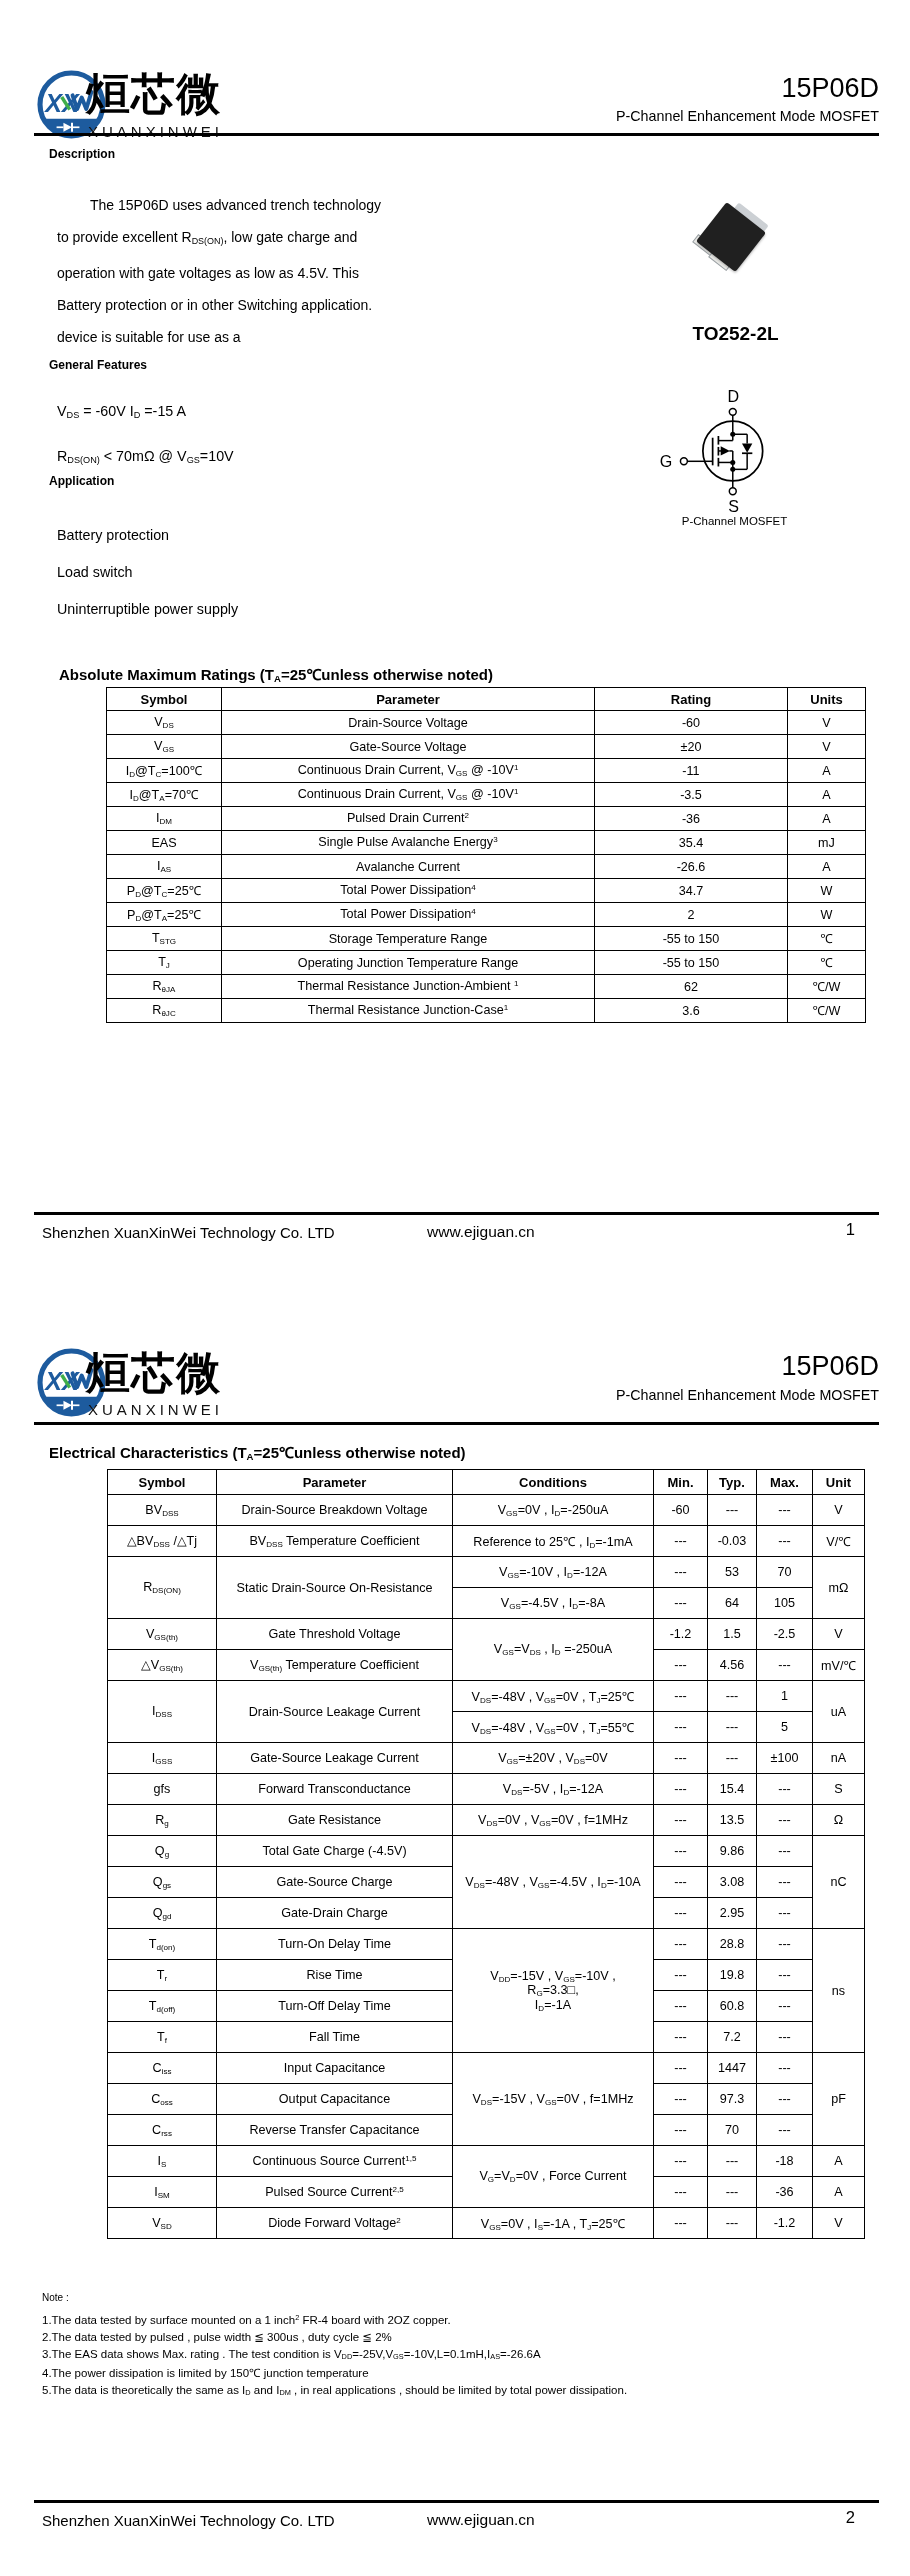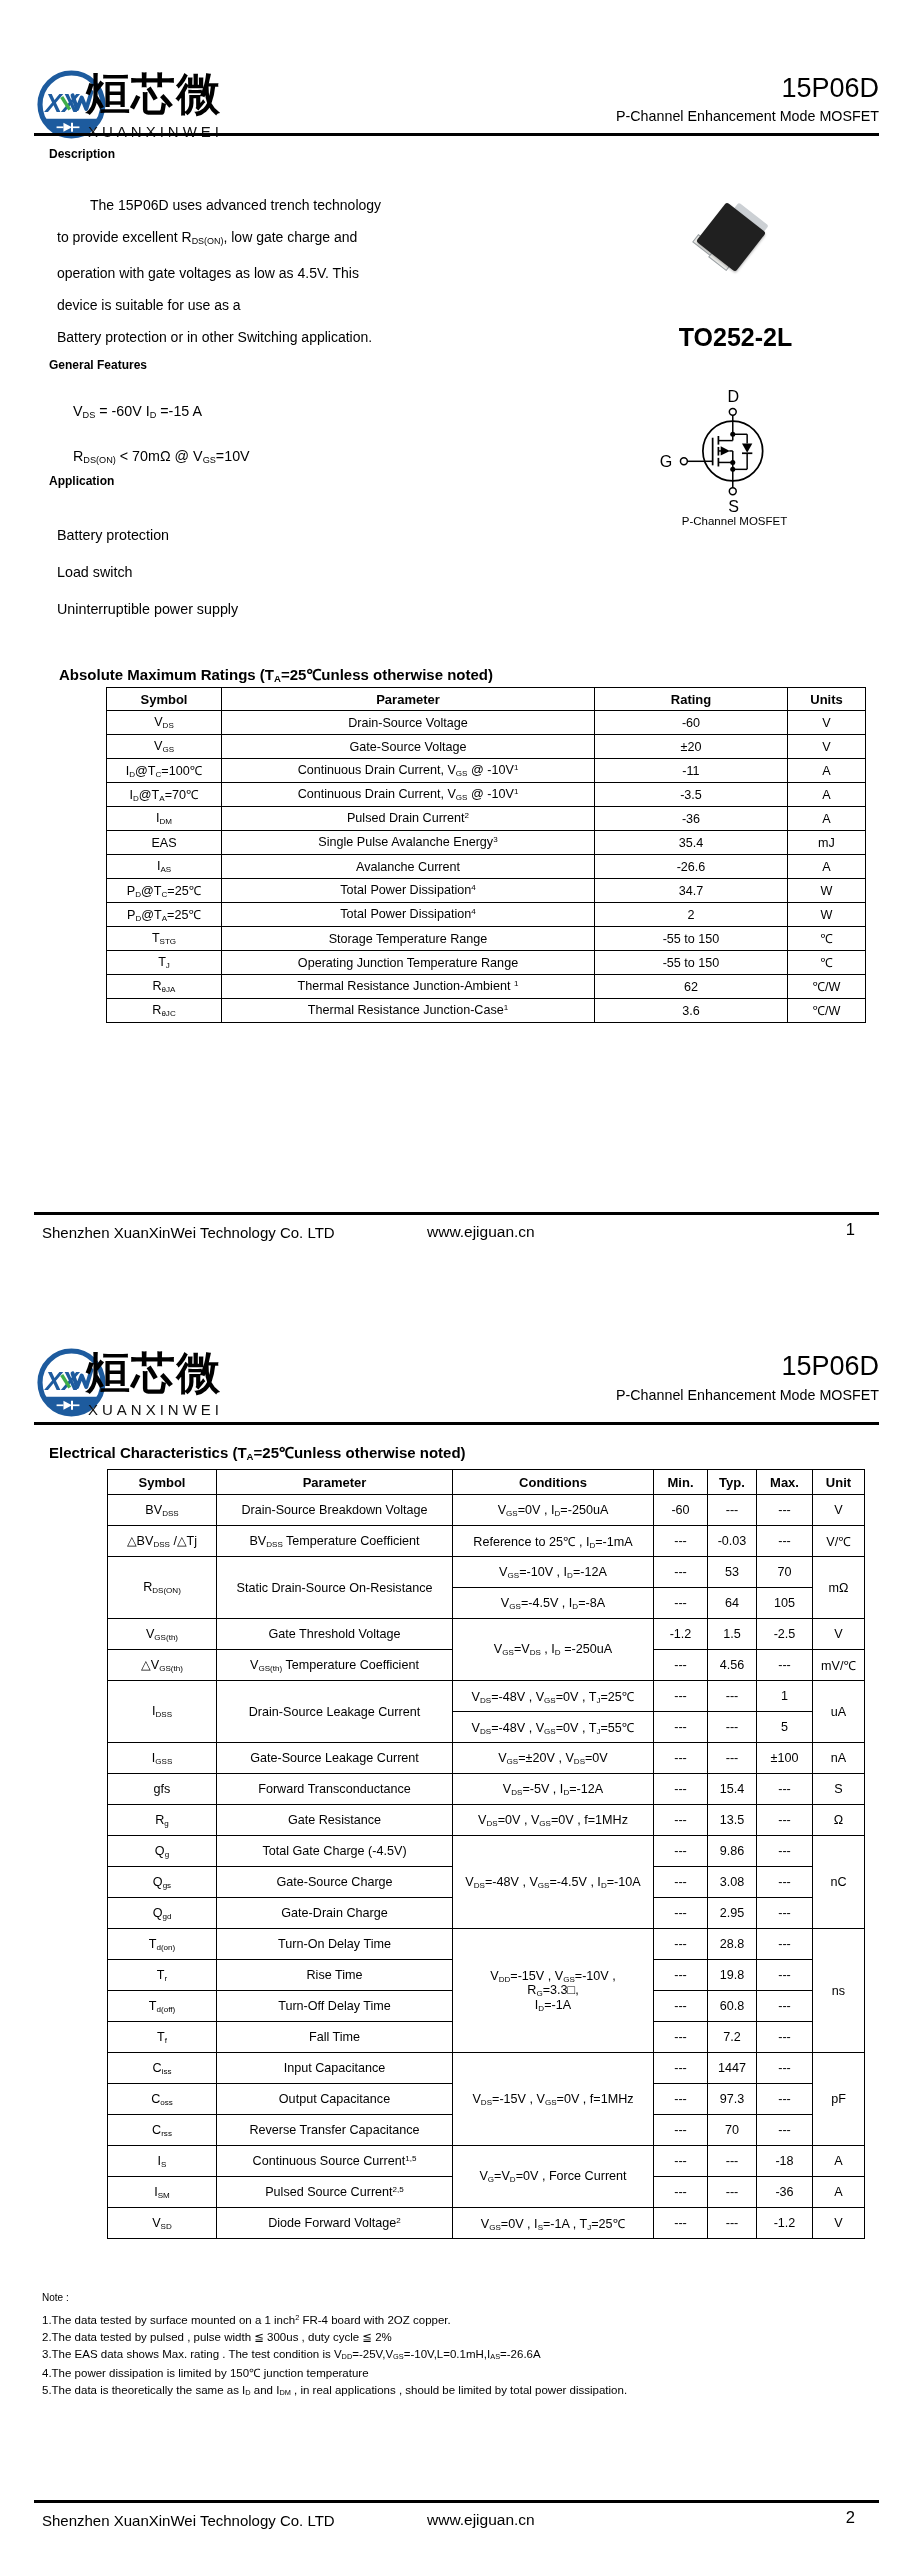--- a/index.html
+++ b/index.html
@@ -13,31 +13,31 @@
   .brand-cn{position:absolute;left:86px;font-size:44px;font-weight:bold;letter-spacing:1.1px;line-height:1;}
   .brand-en{position:absolute;left:88px;font-size:15px;letter-spacing:4px;color:#111;}
   .part-title{position:absolute;left:574px;width:305px;text-align:right;font-size:27px;line-height:1;}
   .subtitle{position:absolute;left:476px;width:403px;text-align:right;font-size:14.3px;}
   .rule{position:absolute;left:34px;width:845px;height:2.9px;background:#000;}
 
   
   .h1{position:absolute;font-weight:bold;font-size:12px;}
   .desc-lines{position:absolute;left:57px;top:189px;font-size:14px;line-height:32px;white-space:nowrap;}
   .desc-lines .first{padding-left:33px;}
-  .gf-lines{position:absolute;left:57px;top:391px;font-size:14.3px;line-height:41px;white-space:nowrap;margin-left:16px;}
+  .gf-lines{position:absolute;left:57px;top:391px;font-size:14.3px;line-height:41px;white-space:nowrap;}
   .app-lines{position:absolute;left:57px;top:517px;font-size:14.3px;line-height:37px;white-space:nowrap;}
 
   
   .pkg{position:absolute;left:693px;top:210px;width:80px;height:63px;}
   .pkg .tab{position:absolute;left:30px;top:0px;width:38px;height:38px;background:#ccd0d4;transform:rotate(38deg);border-radius:2.3px;}
   .pkg .body{position:absolute;left:12.6px;top:2.3px;width:50px;height:50px;background:#202020;transform:rotate(38deg);border-radius:2.9px;box-shadow:1.1px 1.1px 2.3px rgba(0,0,0,.25);}
   .pkg .lead{position:absolute;width:20.7px;height:7.5px;background:#e9e9e6;border:0.6px solid #9aa0a4;transform:rotate(38deg);}
   .pkg .lead1{left:0px;top:30px;}
   .pkg .lead2{left:16px;top:45px;}
-  .pkg-name{position:absolute;left:664px;top:323px;width:143px;text-align:center;font-weight:bold;font-size:25px;}
+  .pkg-name{position:absolute;left:664px;top:323px;width:143px;text-align:center;font-weight:bold;font-size:19px;}
   .sym-caption{position:absolute;left:654px;top:515px;width:161px;text-align:center;font-size:11.5px;}
   .mos-svg{position:absolute;left:654px;top:379px;}
 
   
   .sec-h{position:absolute;font-weight:bold;font-size:15px;}
   table.dt{position:absolute;border-collapse:collapse;table-layout:fixed;border:1.7px solid #000;margin-left:44px;}
   table.dt th, table.dt td{border:1.1px solid #000;text-align:center;vertical-align:middle;padding:0 2.3px;overflow:hidden;}
   table.dt th{font-weight:bold;font-size:13px;}
   table.dt td{font-size:12.6px;}
   .t1{left:62px;top:687px;width:758px;}
@@ -78,22 +78,22 @@
     <div class="brand-en" style="top:123px">XUANXINWEI</div>
     <div class="part-title" style="top:75px">15P06D</div>
     <div class="subtitle" style="top:108px">P-Channel Enhancement Mode MOSFET</div>
     <div class="rule" style="top:133px"></div>
 
     <div class="h1" style="left:49px;top:147px">Description</div>
     <div class="desc-lines">
       <div class="first">The  15P06D  uses advanced trench technology</div>
       <div>to provide excellent R<sub>DS(ON)</sub>, low gate charge and</div>
       <div>operation with gate voltages as low as 4.5V. This</div>
+      <div>Battery protection or in other Switching application.</div>
       <div>device is suitable for use as a</div>
-      <div>Battery protection or in other Switching application.</div>
     </div>
 
     <div class="h1" style="left:49px;top:358px">General Features</div>
     <div class="gf-lines">
       <div>V<sub>DS</sub> = -60V  I<sub>D</sub> =-15 A</div>
       <div>R<sub>DS(ON)</sub> &lt; 70mΩ @ V<sub>GS</sub>=10V</div>
     </div>
 
     <div class="h1" style="left:49px;top:474px">Application</div>
     <div class="app-lines">

